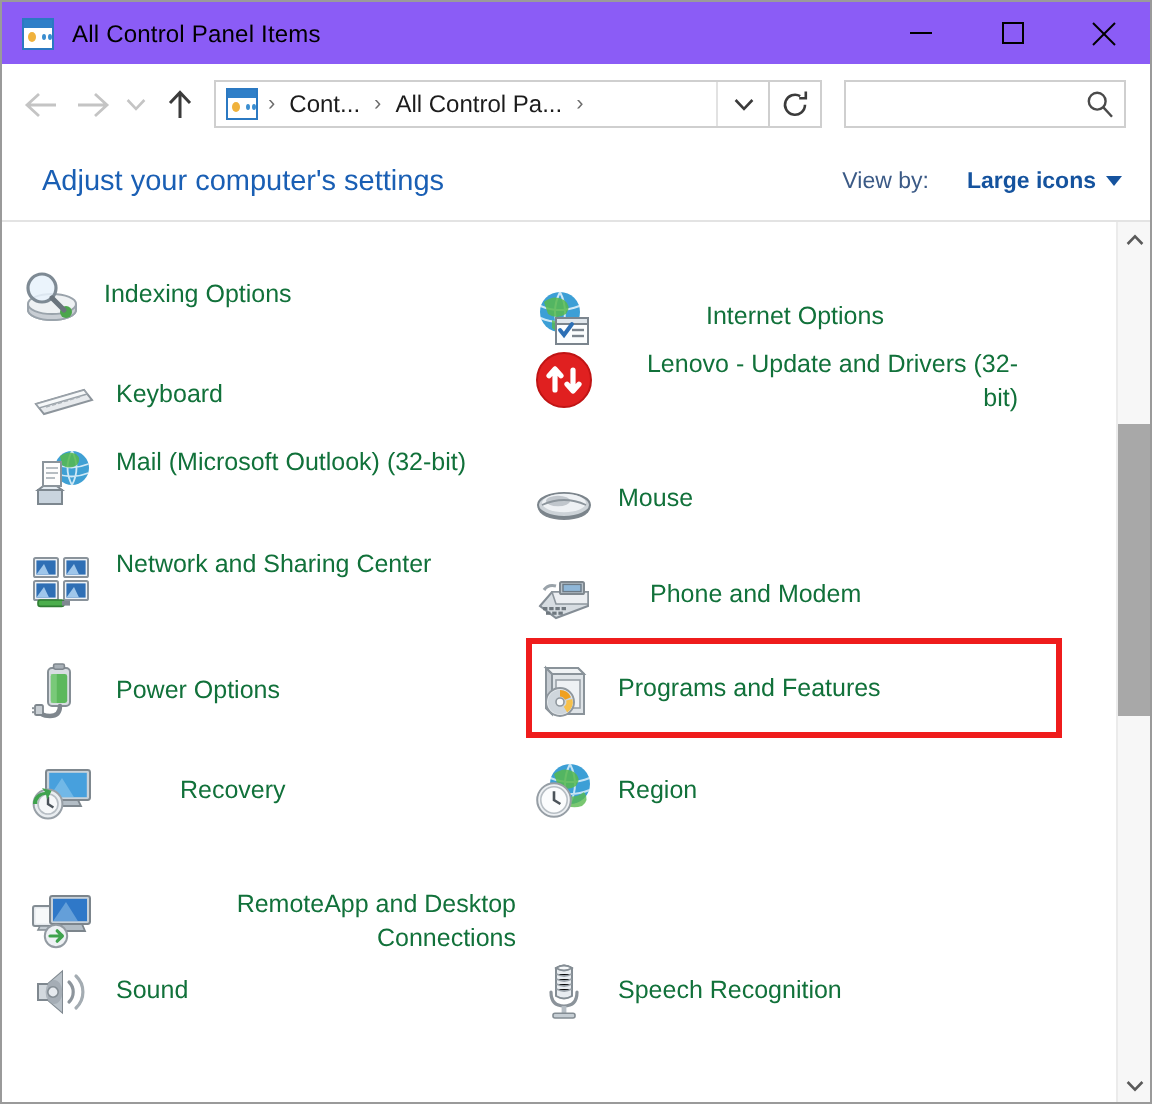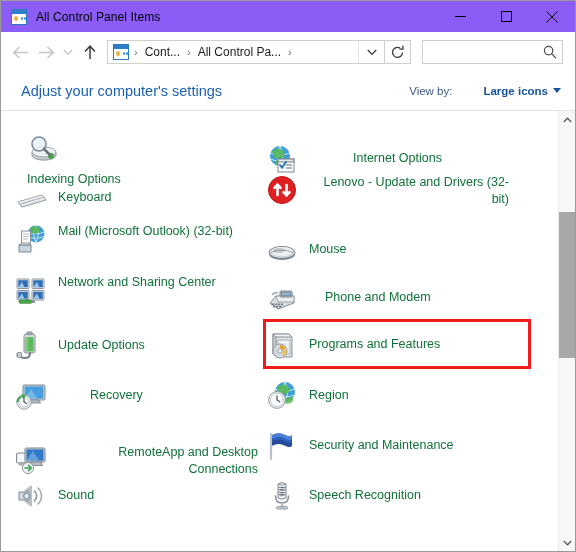--- a/index.html
+++ b/index.html
@@ -143,21 +143,21 @@
   }
   .page-title {
     font-size: 14.5px; color: #1a5fb4;
   }
   .viewby {
     margin-left: auto; display: flex; align-items: flex-start; gap: 19px;
   }
   .viewby-label { font-size: 11.5px; color: #3b5a86; }
   .viewby-value {
     font-size: 11.5px; color: #15539e; font-weight: bold;
-    display: flex; align-items: center; gap: 5px; margin-left: 12px;
+    display: flex; align-items: center; gap: 5px;
   }
   .viewby-caret {
     width: 0; height: 0;
     border-left: 4px solid transparent;
     border-right: 4px solid transparent;
     border-top: 5px solid #15539e;
     position: relative; top: -1px;
   }
 
   
@@ -323,21 +323,21 @@
       </svg></div>
         </div>
         <div class="item" style="left: 265px; top: -31px;">
           <div class="item-icon">
       <svg viewBox="0 0 32 32" width="32" height="32">
         <path d="M3 6 h9 l2 2.5 h8 v17 a1.5 1.5 0 0 1-1.5 1.5 H4.5 A1.5 1.5 0 0 1 3 25.5 Z" fill="#f7d98a" stroke="#d4ab58" stroke-width="1"></path>
         <path d="M3 6 h9 l2 2.5 H3 Z" fill="#fae7b4"></path>
         <text x="19" y="27" font-family="Liberation Serif, serif" font-size="22" fill="#2f6fb5">A</text>
       </svg></div>
         </div>
-        <div class="item" style="left: 26px; top: 21px; flex-direction: column;">
+        <div class="item" style="left: 8px; top: 21px;">
           <div class="item-icon">
       <svg viewBox="0 0 32 32" width="32" height="32">
         <ellipse cx="17" cy="23" rx="12" ry="5" fill="#d9dde1" stroke="#9aa3ab" stroke-width="1"></ellipse>
         <path d="M5 20 v3 a12 5 0 0 0 24 0 v-3" fill="#c9ced4" stroke="#9aa3ab" stroke-width="1"></path>
         <ellipse cx="17" cy="20" rx="12" ry="5" fill="#eef1f3" stroke="#9aa3ab" stroke-width="1"></ellipse>
         <circle cx="24" cy="24" r="3" fill="#4ba64b"></circle>
         <circle cx="12" cy="12" r="7" fill="#e8f2fb" fill-opacity="0.85" stroke="#7e8a94" stroke-width="1.6"></circle>
         <line x1="17" y1="17" x2="23" y2="23" stroke="#6a747d" stroke-width="2.6" stroke-linecap="round"></line>
       </svg></div>
           <div class="item-label">Indexing Options</div>
@@ -458,21 +458,21 @@
       <svg viewBox="0 0 32 32" width="32" height="32">
         <rect x="9" y="4" width="11" height="19" rx="2" fill="#d8dde1" stroke="#858e95" stroke-width="1"></rect>
         <rect x="10.4" y="7" width="8.2" height="14.5" rx="1.2" fill="#5cb85c"></rect>
         <rect x="11.8" y="2" width="5.4" height="2.6" rx="0.8" fill="#a8b0b7" stroke="#7e868d" stroke-width="0.8"></rect>
         <path d="M10.4 7 h3 v14.5 h-3 Z" fill="#86d086" opacity="0.7"></path>
         <path d="M15 23 q0 5 -5 5 q-5 0 -5 -3" stroke="#7e868d" stroke-width="2.2" fill="none" stroke-linecap="round"></path>
         <rect x="2.5" y="22.5" width="4" height="5" rx="0.8" fill="#c8ced3" stroke="#7e868d" stroke-width="0.9"></rect>
         <rect x="1" y="23.6" width="1.8" height="1" fill="#8b9298"></rect>
         <rect x="1" y="25.6" width="1.8" height="1" fill="#8b9298"></rect>
       </svg></div>
-          <div class="item-label">Update Options</div>
+          <div class="item-label">Power Options</div>
         </div>
         <div class="item" style="left: 265px; top: 218px;">
           <div class="item-icon">
       <svg viewBox="0 0 32 32" width="32" height="32">
         <path d="M7 5 L23 5 L26 8 L26 28 L10 28 L7 25 Z" fill="#dfe4e8" stroke="#8a939a" stroke-width="1"></path>
         <path d="M7 5 L23 5 L26 8 L10 8 Z" fill="#f0f3f5" stroke="#8a939a" stroke-width="1"></path>
         <path d="M10 8 L10 28 L7 25 L7 5 Z" fill="#c6ccd2" stroke="#8a939a" stroke-width="1"></path>
         <rect x="12" y="11" width="12" height="14" fill="#eef1f4" stroke="#9aa2a8" stroke-width="0.8"></rect>
         <circle cx="14" cy="22" r="7" fill="#e8ecef" stroke="#8f979e" stroke-width="1"></circle>
         <circle cx="14" cy="22" r="6.1" fill="#cfd6dc"></circle>
@@ -516,30 +516,20 @@
         <rect x="2.8" y="10.2" width="10.4" height="7.6" fill="#f7f9fa"></rect>
         <path d="M5 19 L11 19 L12 21 L4 21 Z" fill="#c3cbd2" stroke="#848d94" stroke-width="0.8"></path>
         <rect x="10" y="4" width="20" height="14" rx="1.2" fill="#c8d1d9" stroke="#7c858c" stroke-width="1"></rect>
         <rect x="11.5" y="5.4" width="17" height="11.2" fill="#2f78c8"></rect>
         <path d="M11.5 16.6 L18 7 L24 16.6 Z" fill="#8fbfe8" opacity="0.55"></path>
         <path d="M16 18 L26 18 L27.5 21.5 L14.5 21.5 Z" fill="#b3bdc5" stroke="#7c858c" stroke-width="0.9"></path>
         <circle cx="13" cy="24" r="5.6" fill="#eef1f4" stroke="#939ba2" stroke-width="1"></circle>
         <path d="M10 24 h6 M13.6 21.4 l2.6 2.6 -2.6 2.6" stroke="#3fa34d" stroke-width="1.6" fill="none" stroke-linecap="round" stroke-linejoin="round"></path>
       </svg></div>
           <div class="item-label">RemoteApp and Desktop Connections</div>
-        </div>
-        <div class="item" style="left: 265px; top: 319px;">
-          <div class="item-icon">
-      <svg viewBox="0 0 32 32" width="32" height="32">
-        <path d="M5 4 L5 29" stroke="#b9c0c6" stroke-width="2.2" stroke-linecap="round"></path>
-        <path d="M6 5 q7 -3.5 13 0 q6 3 7 -0.5 l0 10 q-1 3.5 -7 0.5 q-6 -3.5 -13 0 Z" fill="#2f5fc0"></path>
-        <path d="M6 5 q7 -3.5 13 0 q6 3 7 -0.5 l0 4 q-1 3 -7 0 q-6 -3.5 -13 0 Z" fill="#4b80da"></path>
-        <path d="M6 11 q7 -3 13 0.4 q6 3 7 -0.2 l0 4 q-1 3.5 -7 0.5 q-6 -3.5 -13 0 Z" fill="#24499b"></path>
-      </svg></div>
-          <div class="item-label">Security and Maintenance</div>
         </div>
         <div class="item" style="left: 14px; top: 369px;">
           <div class="item-icon">
       <svg viewBox="0 0 32 32" width="32" height="32">
         <path d="M4 12 L9 12 L16 6 L16 26 L9 20 L4 20 Z" fill="#d3d9de" stroke="#7f888f" stroke-width="1"></path>
         <path d="M9 12 L16 6 L16 26 L9 20 Z" fill="#b9c1c8"></path>
         <ellipse cx="12" cy="16" rx="4.2" ry="6" fill="#9aa3ab" opacity="0.65"></ellipse>
         <circle cx="11.5" cy="16" r="2.6" fill="#e6eaee" stroke="#848d94" stroke-width="0.8"></circle>
         <path d="M19.5 11 a7 7 0 0 1 0 10" stroke="#8d959c" stroke-width="1.6" fill="none" stroke-linecap="round"></path>
         <path d="M23 8 a11 11 0 0 1 0 16" stroke="#a4acb2" stroke-width="1.6" fill="none" stroke-linecap="round"></path>

